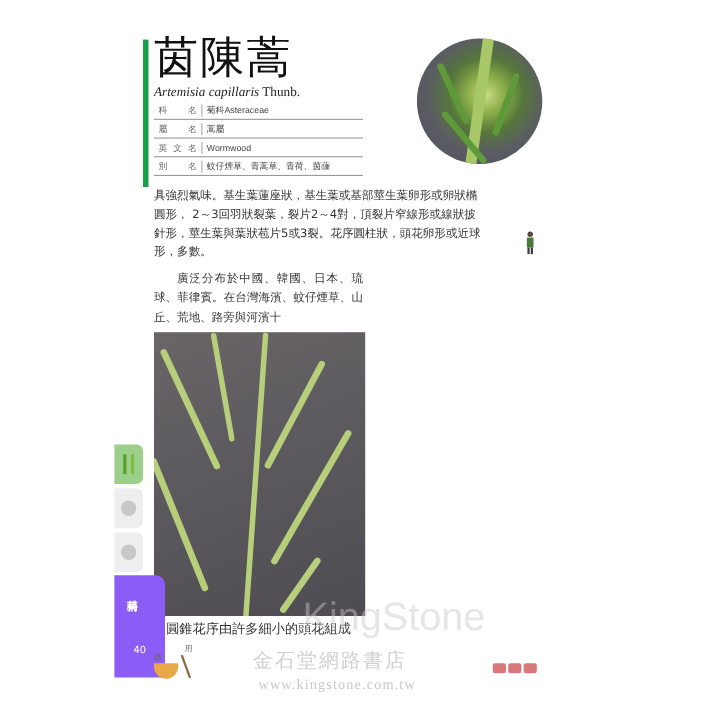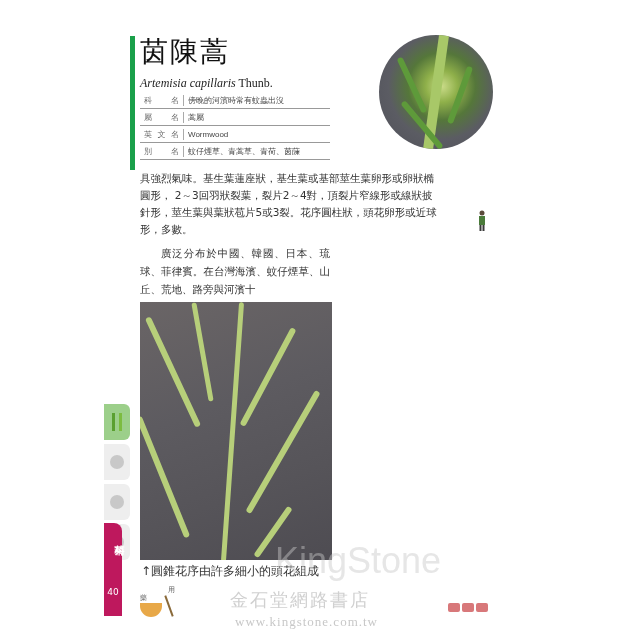--- a/index.html
+++ b/index.html
@@ -1,20 +1,20 @@
 <!DOCTYPE html>
 <html><head>
 <meta charset="utf-8">
 <style>
   html, body { margin:0; padding:0; background:#ffffff; }
   body { width:640px; height:640px; position:relative; overflow:hidden;
          font-family:"DejaVu Sans", sans-serif; color:#333; }
   .page { position:absolute; left:104px; top:0; width:428px; height:640px; background:#fff; }
   .title-bar { position:absolute; left:130px; top:36px; width:5px; height:134px; background:#1aa04a; }
-  .title { position:absolute; left:140px; top:28px; font-family:"DejaVu Serif", serif; font-size:28px; color:#111; letter-spacing:2px; line-height:48px; }
+  .title { position:absolute; left:140px; top:28px; font-family:"DejaVu Serif", serif; font-size:40px; color:#111; letter-spacing:2px; line-height:48px; }
   .sci { position:absolute; left:140px; top:76px; font-family:"Liberation Serif", serif; font-size:12px; color:#222; }
   .sci i { font-style:italic;margin-top:19px; }
   .info { position:absolute; left:140px; top:92px; width:190px; }
   .info-row { display:flex; height:16px; align-items:center; border-bottom:1px solid #999; font-size:8px; color:#444; }
   .info-key { width:44px; display:flex; justify-content:space-between; padding:0 4px; box-sizing:border-box; border-right:1px solid #aaa; color:#666; }
   .info-val { padding-left:4px; font-family:"Liberation Sans", sans-serif; }
   .circle { position:absolute; left:379px; top:35px; width:114px; height:114px; border-radius:50%;
     background: radial-gradient(circle at 55% 45%, #cbdc8a 0%, #8fb04a 18%, #55773a 38%, #5b5c63 60%, #4f5058 100%); overflow:hidden; }
   .circle .stem { position:absolute; left:52px; top:-5px; width:10px; height:125px; background:#a8c868; transform:rotate(8deg); }
   .circle .leaf { position:absolute; width:6px; height:60px; background:#5e9a3a; border-radius:3px; }
@@ -27,21 +27,21 @@
   .photo { position:absolute; left:140px; top:302px; width:192px; height:258px; overflow:hidden;
     background: linear-gradient(160deg,#6a6566 0%,#5d5b60 40%,#565459 70%,#4e4c52 100%); }
   .photo .branch { position:absolute; background:#b7cf7a; border-radius:3px; }
   .caption { position:absolute; left:141px; top:563px; font-size:12px; color:#333; }
   .tabs { position:absolute; left:104px; top:404px; width:26px; }
   .tab { width:26px; height:36px; margin-bottom:4px; border-radius:0 6px 6px 0; display:flex; align-items:center; justify-content:center; }
   .tab.active { background:#9ccf8a; }
   .tab.inactive { background:#eeeeee; }
   .tab .glyph { width:14px; height:14px; border-radius:50%; background:#c8c8c8; }
   .tab.active .glyph { background:none; width:4px; height:18px; border-left:3px solid #5aa030; border-right:3px solid #7cbc40; border-radius:0; }
-  .family-tab { position:absolute; left:104px; top:523px; width:18px; height:93px; background:#be185d; border-radius:0 8px 0 0; color:#fff; }
+  .family-tab { position:absolute; left:104px; top:523px; width:46px; height:93px; background:#8b5cf6; border-radius:0 8px 0 0; color:#fff; }
   .family-label { position:absolute; top:14px; left:0; width:100%; text-align:center; font-size:10px; line-height:12px; font-weight:bold; }
   .page-num { position:absolute; top:64px; left:0; width:100%; text-align:center; font-size:9px; }
   .icons { position:absolute; left:140px; top:585px; display:flex; gap:6px; align-items:flex-end; }
   .icon-label { font-size:7px; color:#666; }
   .bowl { width:22px; height:14px; background:#e8a848; border-radius:0 0 11px 11px; }
   .stick { width:2px; height:22px; background:#8a6a3a; transform:rotate(-20deg); }
   .watermark { position:absolute; left:230px; top:588px; font-family:"DejaVu Serif", serif; font-size:18px; color:#d0d0d0; letter-spacing:2px; }
   .watermark-url { position:absolute; left:235px; top:614px; font-family:"Liberation Serif", serif; font-size:13px; color:#c8c8c8; letter-spacing:1px; }
   .watermark-logo { position:absolute; left:275px; top:540px; font-family:"Liberation Sans", sans-serif; font-size:36px; color:rgba(200,200,200,0.45); }
   .badge { position:absolute; left:448px; top:603px; display:flex; gap:2px; }
@@ -55,21 +55,21 @@
 <div class="title-bar"></div>
 <div class="title">茵陳蒿</div>
 <div class="sci"><i>Artemisia capillaris</i><span> Thunb.</span></div>
 
 <div class="info">
   <div class="info-row">
     <div class="info-key">
         <span>科</span>
         <span>名</span>
       </div>
-    <div class="info-val">傍晚的河濱時常有蚊蟲出沒</div>
+    <div class="info-val">菊科Asteraceae</div>
   </div>
   <div class="info-row">
     <div class="info-key">
         <span>屬</span>
         <span>名</span>
       </div>
     <div class="info-val">蒿屬</div>
   </div>
   <div class="info-row">
     <div class="info-key">

